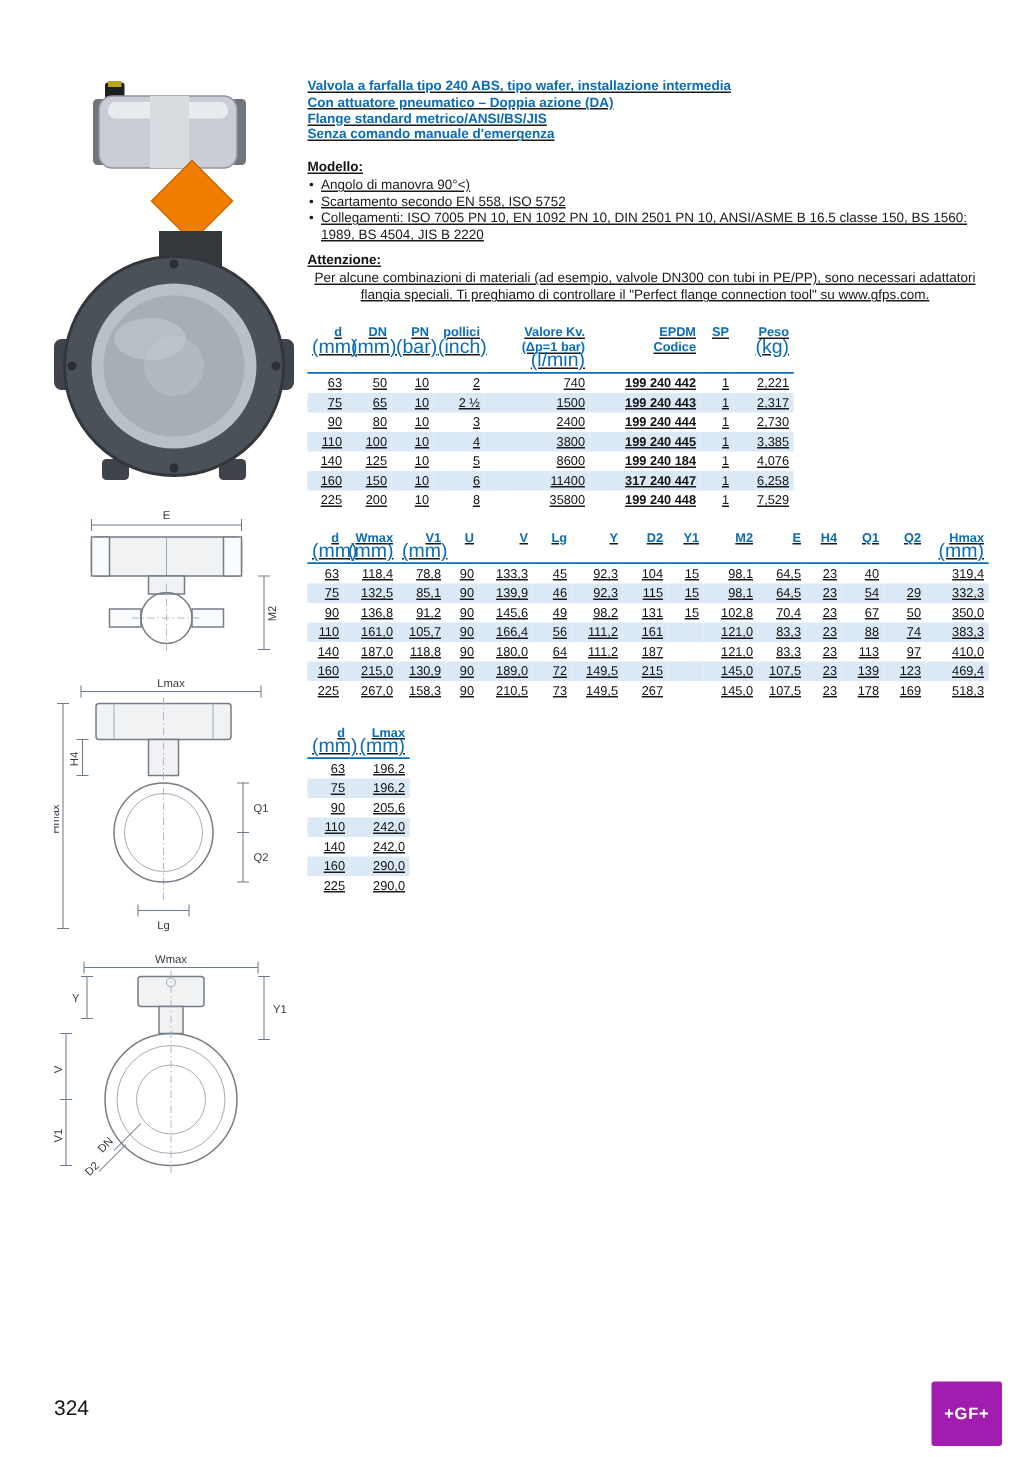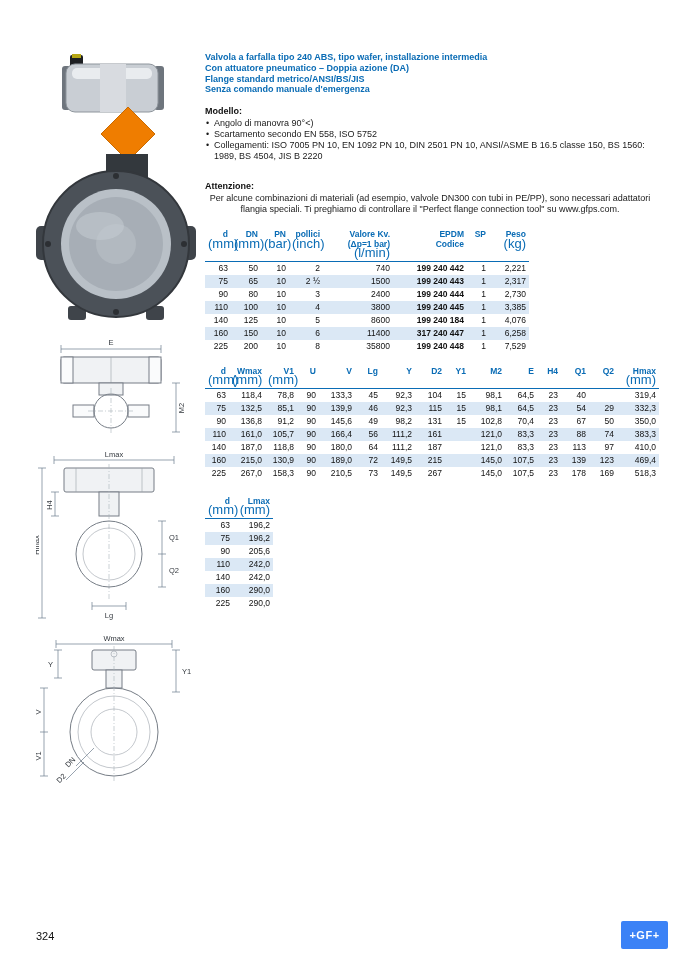--- a/index.html
+++ b/index.html
@@ -2,29 +2,29 @@
 <html><head>
 <meta charset="utf-8">
 <style>
   * { margin:0; padding:0; box-sizing:border-box; }
   html,body { background:#ffffff; }
   body {
     width:690px; height:971px; position:relative; overflow:hidden;
     font-family:"Liberation Sans", sans-serif; color:#1a1a1a;
   }
   .left-col { position:absolute; left:36px; top:54px; width:165px; }
-  .right-col { position:absolute; left:205px; top:52px; width:458px; }
+  .right-col { position:absolute; left:205px; top:52px; width:458px;text-decoration:underline; }
 
   
   .title-line { font-size:9px; line-height:10.8px; font-weight:bold; color:#0a6cb5; }
   .title-block { margin-bottom:11px; }
 
   
   .sec-heading { font-size:9px; font-weight:bold; color:#111; margin-bottom:2px; }
-  .bullets { list-style:none; margin-bottom:19px; }
+  .bullets { list-style:none; margin-bottom:6px; }
   .bullets li { position:relative; padding-left:9px; font-size:9px; line-height:11px; }
   .bullets li::before { content:"•"; position:absolute; left:1px; top:0; font-size:9px; }
   .note-text { font-size:9px; line-height:11px; width:450px;text-align:center; }
 
   
   .t { border-collapse:collapse; table-layout:fixed; margin-top:0; }
   .t th {
     color:#0a6cb5; font-weight:bold; font-size:8.5px; line-height:9.5px;
     text-align:right; vertical-align:top; padding:0 3px 3px 3px;
     border-bottom:1px solid #0a6cb5;
@@ -44,24 +44,24 @@
   .dwg { display:block; margin-top:10px; }
   .dwg .ln { stroke:#767d86; stroke-width:1; fill:none; }
   .dwg .thin { stroke:#9aa1a9; stroke-width:0.6; fill:none; }
   .dwg .dim { stroke:#6b7b8c; stroke-width:0.7; fill:none; }
   .dwg .cl { stroke:#aab1b8; stroke-width:0.6; stroke-dasharray:5 2 1 2; fill:none; }
   .dwg .fillgray { fill:#f0f2f4; stroke:#767d86; stroke-width:1; }
   .dwg .filllight { fill:#fafbfc; stroke:#767d86; stroke-width:1; }
   .dwg text { font-family:"Liberation Sans", sans-serif; font-size:7.5px; fill:#33383e; }
 
   
-  .page-number { position:absolute; left:36px; top:930px; font-size:11px; color:#111; }
+  .page-number { position:absolute; left:36px; top:930px; font-size:14px; color:#111; }
   .brand-logo {
-    position:absolute; right:22px; top:921px; width:47px; height:28px;
-    background:#3b82f6; border-radius:2px; color:#fff; font-weight:bold;
+    position:absolute; right:22px; top:921px; width:47px; height:43px;
+    background:#a21caf; border-radius:2px; color:#fff; font-weight:bold;
     font-size:11px; display:flex; align-items:center; justify-content:center;
     letter-spacing:0.5px;
   }
 </style>
 </head>
 <body>
 
 <div class="left-col">
 
   

